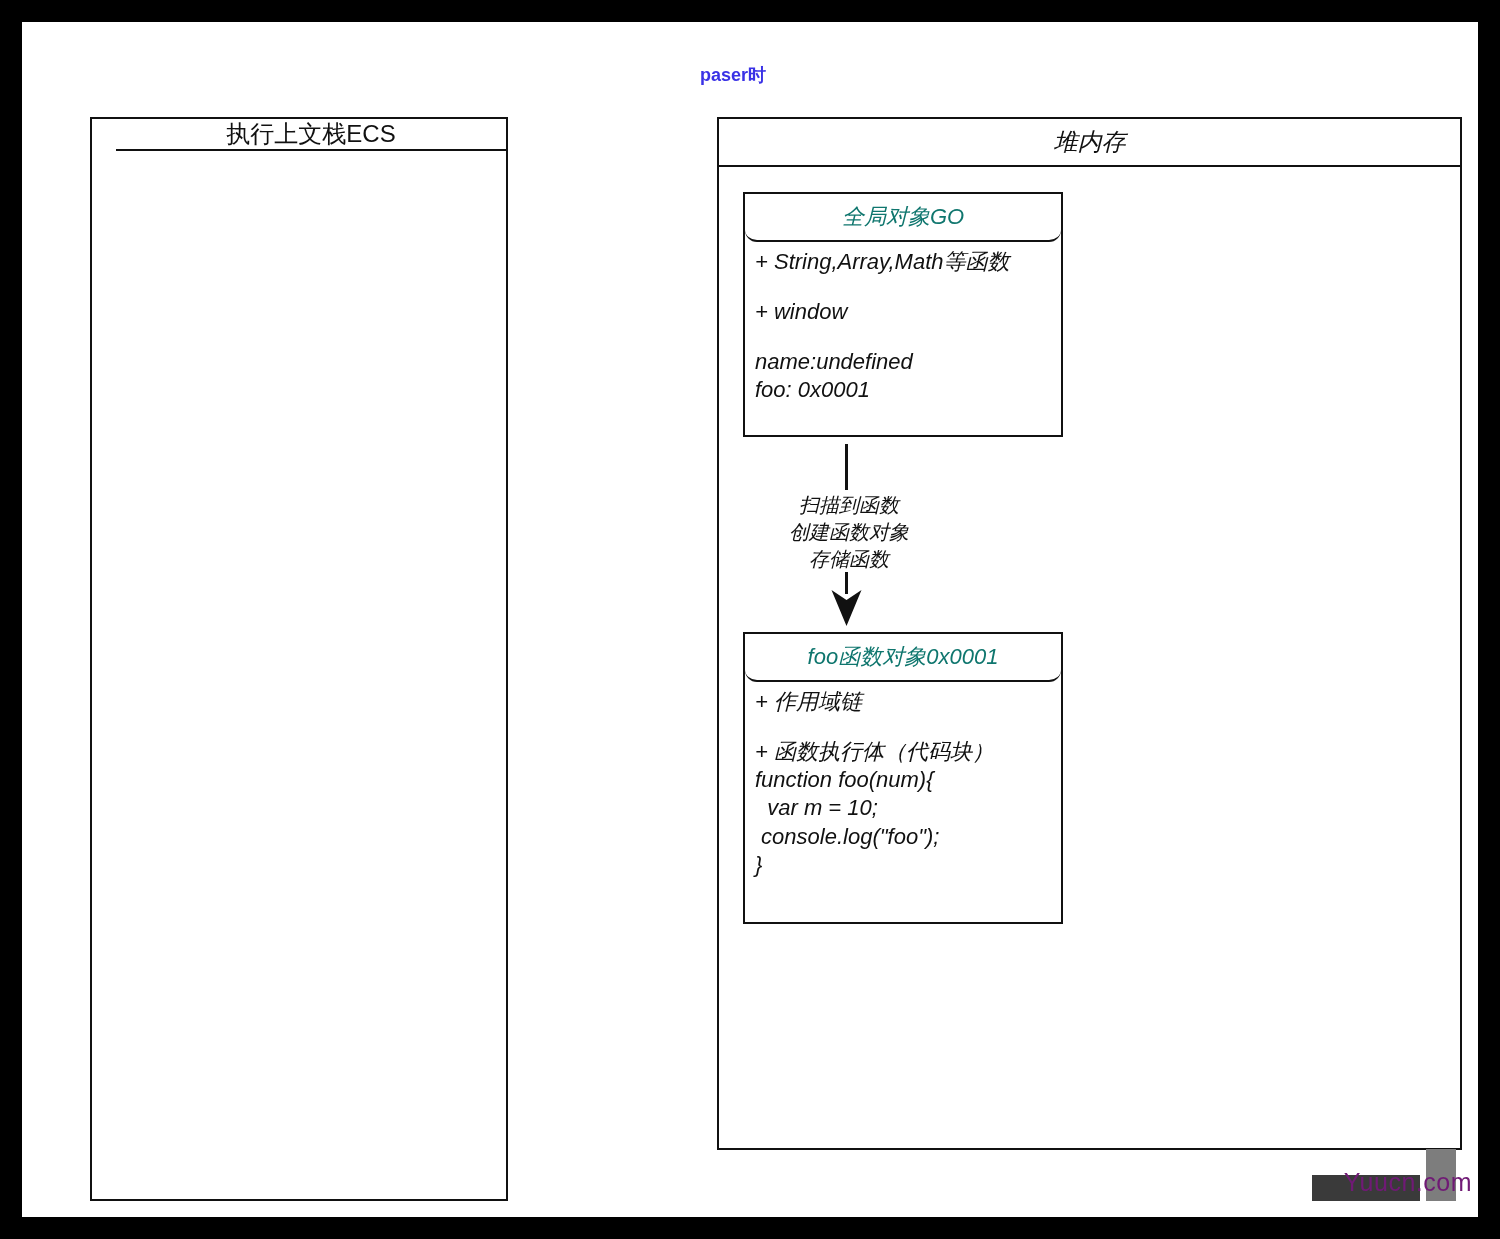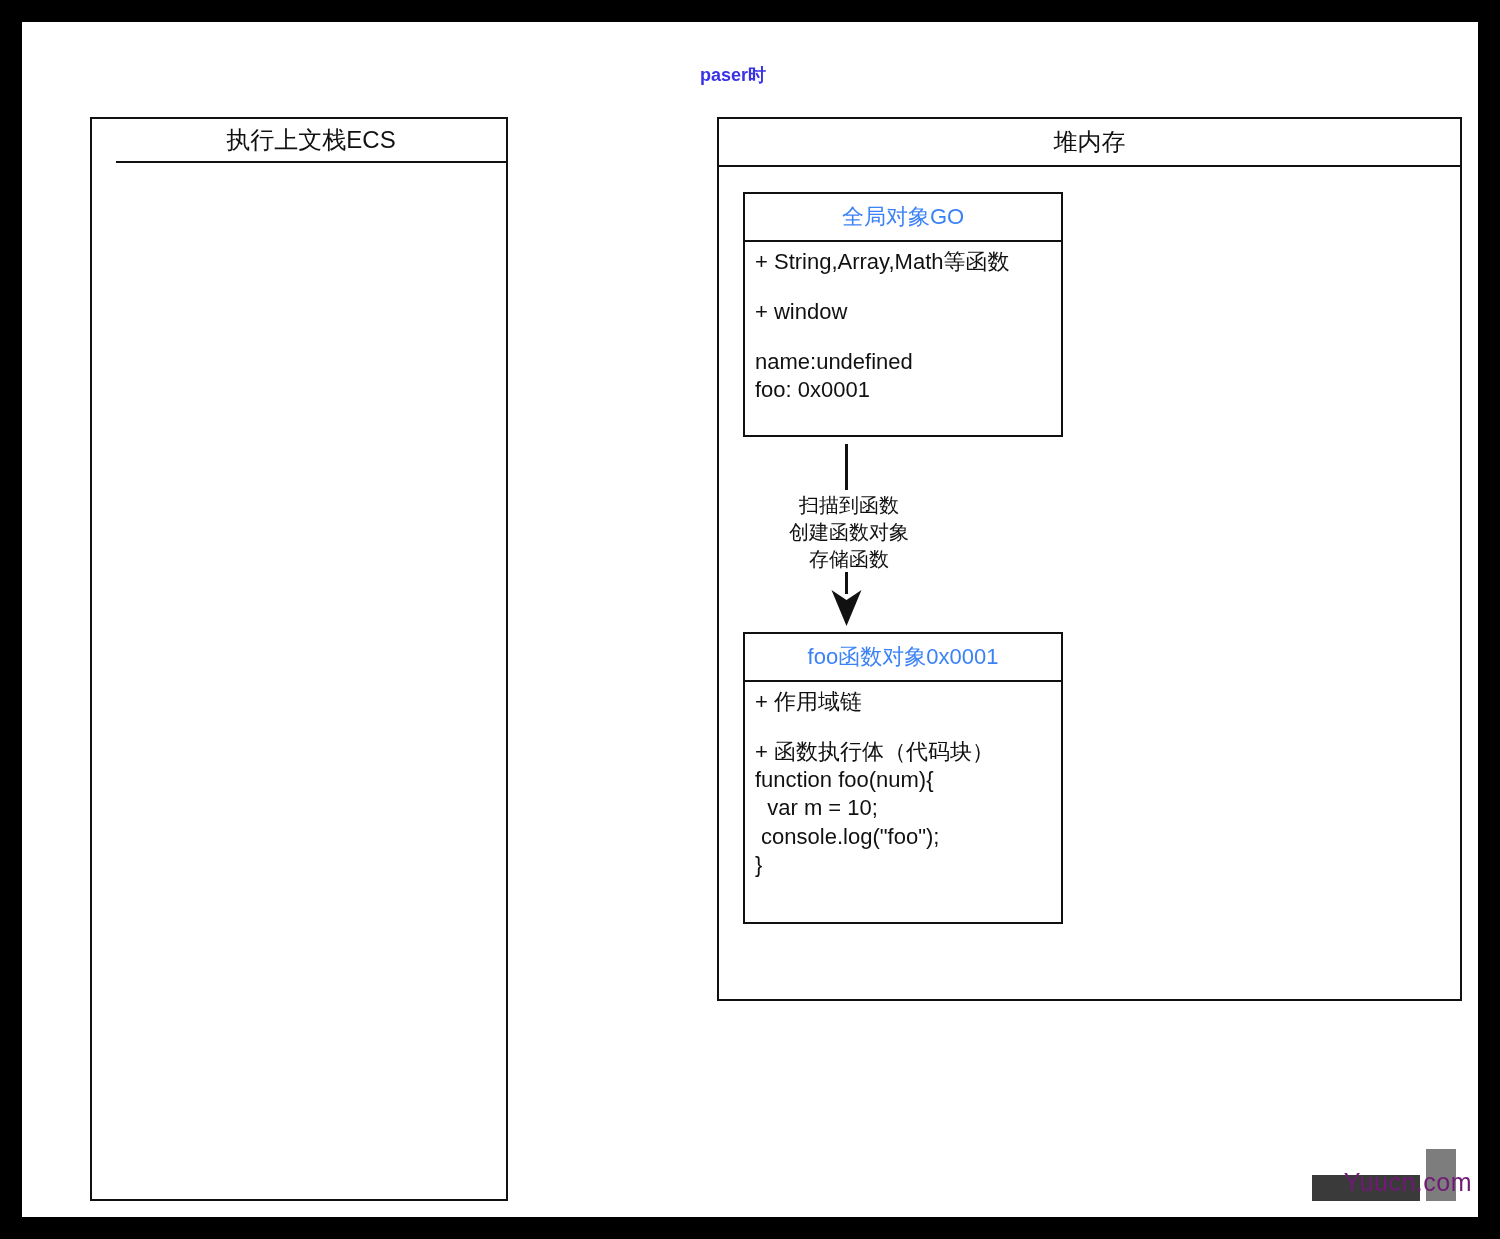--- a/index.html
+++ b/index.html
@@ -59,48 +59,50 @@
     position: relative;
   }
 
   
   #ecs-panel {
     left: 68px;
     top: 95px;
     width: 418px;
     height: 1084px;
   }
-  #ecs-panel .panel-header { height: 44px; margin-left: 24px; }
+  #ecs-panel .panel-header { height: 32px; margin-left: 24px; }
 
   
   #heap-panel {
     left: 695px;
     top: 95px;
     width: 745px;
-    height: 884px;
+    height: 1033px;
+    font-style: italic;
   }
   #heap-panel .panel-header { height: 48px; }
 
   
   .obj-box {
     position: absolute;
     background: #ffffff;
     border: 2px solid #111111;
     box-sizing: border-box;
   }
   .obj-box-header {
     height: 48px;
     border-bottom: 2px solid #111111;
     box-sizing: border-box;
     display: flex;
     align-items: center;
     justify-content: center;
     font-size: 22px;
-    color: #3b82f6;
-    white-space: nowrap;
+    color: #0f766e;
+    white-space: nowrap;
+    border-radius: 12px;
   }
   .obj-box-body {
     padding: 6px 0 10px 10px;
     font-size: 22px;
     color: #111111;
     line-height: 1.28;
   }
   .obj-line {
     white-space: pre;
     margin: 0 0 0 0;

